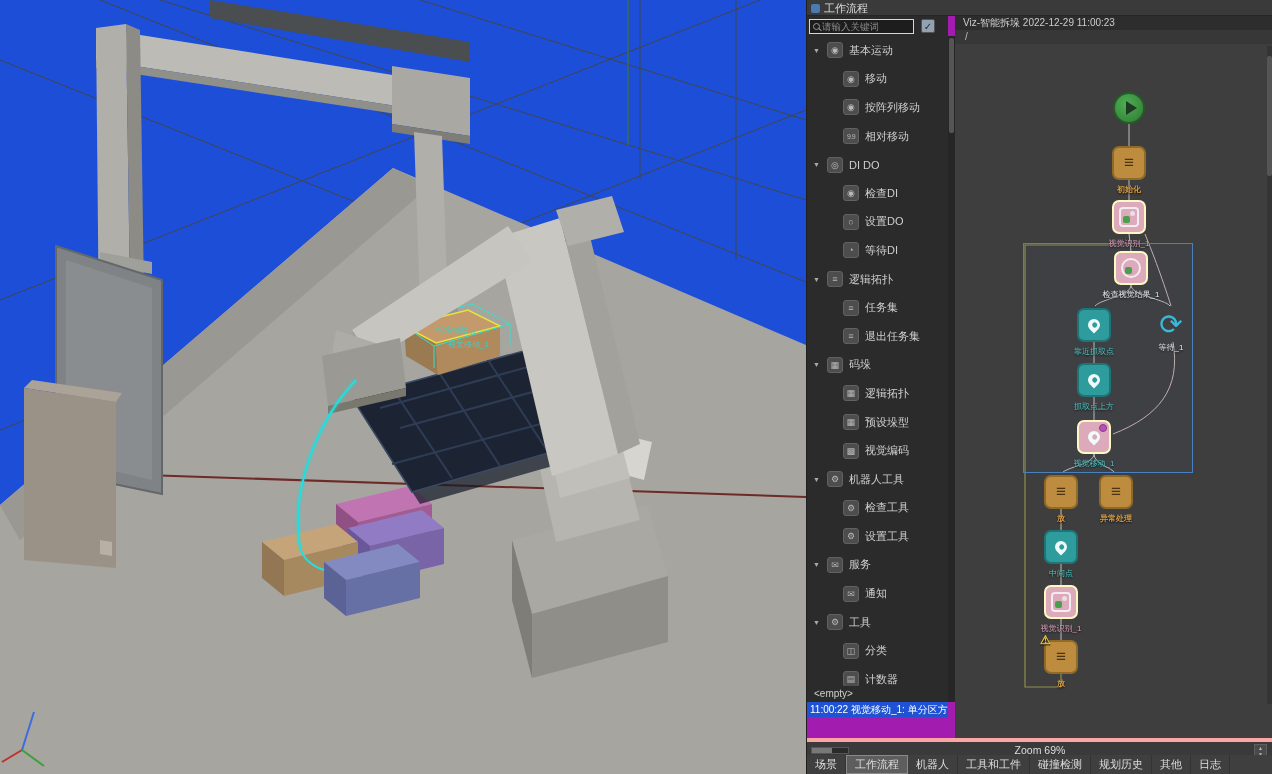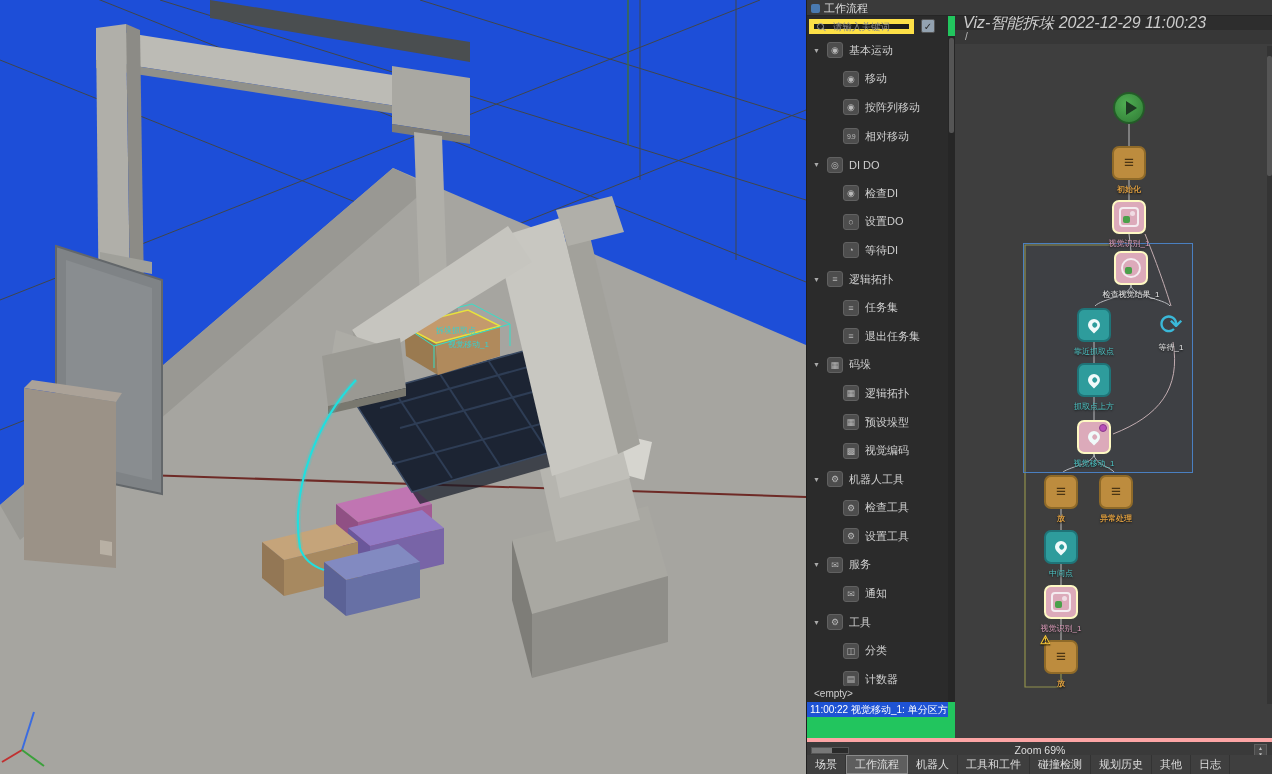--- a/index.html
+++ b/index.html
@@ -4,27 +4,27 @@
 <style>
   * { margin:0; padding:0; box-sizing:border-box; }
   html,body { background:#222; }
   body { font-family:"Liberation Sans", sans-serif; }
   .app { position:relative; width:1272px; height:774px; background:#333; overflow:hidden; }
 
   
   .viewport { position:absolute; left:0; top:0; width:806px; height:774px; background:#1d4ed8; }
 
   
-  .rpanel { position:absolute; left:806px; top:0; width:466px; height:774px; background:#22c55e; border-left:1px solid #1f1f1f; }
+  .rpanel { position:absolute; left:806px; top:0; width:466px; height:774px; background:#a21caf; border-left:1px solid #1f1f1f; }
   .ptitle { position:absolute; left:0; top:0; width:100%; height:16px; background:#3a3a3a; color:#ddd; font-size:11px; line-height:16px; padding-left:17px; border-bottom:1px solid #262626; }
   .ptitle-icon { position:absolute; left:4px; top:4px; width:9px; height:9px; background:#4a7ab0; border-radius:2px; }
 
   
   .library { position:absolute; left:0; top:16px; width:141px; height:686px; background:#2b2b2b; }
-  .search { position:absolute; left:2px; top:3px; width:105px; height:15px; border:5px solid #fde047; background:#1d1d1d; display:flex; align-items:center; padding:0 3px; gap:9px; }
+  .search { position:absolute; left:2px; top:3px; width:105px; height:15px; border:1px solid #fde047; background:#1d1d1d; display:flex; align-items:center; padding:0 3px; gap:2px; }
   .search input { background:transparent; border:0; outline:0; color:#bbb; font-size:9.5px; width:80px; font-family:inherit; }
   .search input::placeholder { color:#8a8a8a; }
   .mag { width:7px; height:7px; border:1px solid #999; border-radius:50%; position:relative; flex:none; }
   .mag::after { content:''; position:absolute; width:4px; height:1px; background:#999; transform:rotate(45deg); right:-3px; bottom:-1px; }
   .cbx { position:absolute; left:114px; top:3px; width:14px; height:14px; background:#93a2b0; border:1px solid #555; color:#2b2b2b; font-size:10px; line-height:13px; text-align:center; border-radius:2px; }
 
   .tree { position:absolute; left:0; top:20px; width:141px; height:650px; overflow:hidden; }
   .trow { height:28.6px; display:flex; align-items:center; color:#cfcfcf; font-size:11px; gap:6px; padding-left:6px; white-space:nowrap; }
   .trow.child { padding-left:36px; }
   .caret { font-size:7px; color:#aaa; width:8px; flex:none; }
@@ -33,21 +33,21 @@
   .tlabel { overflow:hidden; }
 
   .vscroll { position:absolute; left:141px; top:36px; width:7px; height:666px; background:#262626; }
   .vscroll .thumb { position:absolute; left:1px; top:2px; width:5px; height:95px; background:#555; border-radius:2px; }
 
   .empty-label { position:absolute; left:7px; top:672px; color:#cfcfcf; font-size:10px; }
   .logbar { position:absolute; left:0; top:702px; width:141px; height:15px; background:#1f53d4; color:#fff; font-size:10px; line-height:15px; padding:0 3px; white-space:nowrap; overflow:hidden; }
 
   
   .canvas { position:absolute; left:148px; top:16px; width:318px; height:722px; background:#3e3e3e; overflow:hidden; }
-  .chead { height:14px; background:#2d2d2d; color:#ccc; font-size:16px; line-height:14px; padding-left:8px; white-space:nowrap;font-style:italic; }
+  .chead { height:14px; background:#2d2d2d; color:#ccc; font-size:10px; line-height:14px; padding-left:8px; white-space:nowrap; }
   .cpath { height:14px; background:#373737; color:#bbb; font-size:10px; line-height:14px; padding-left:10px; }
   .graph { position:absolute; left:0; top:28px; width:318px; height:694px; }
   .edges { position:absolute; left:0; top:0; }
   .selrect { position:absolute; left:68px; top:199px; width:170px; height:230px; border:1px solid #4a7fc0; background:rgba(74,127,192,0.05); }
 
   .node { position:absolute; width:34px; height:34px; border-radius:7px; display:flex; align-items:center; justify-content:center; }
   .nlabel { position:absolute; top:36px; left:50%; transform:translateX(-50%); font-size:8px; white-space:nowrap; text-shadow:0 1px 2px rgba(0,0,0,.8); }
   .lc-orange { color:#d89a3e; } .lc-teal { color:#4cc4c4; } .lc-pink { color:#dc9cba; } .lc-white { color:#e9e9e9; }
 
   .t-start { width:32px; height:32px; border-radius:50%; background:radial-gradient(circle at 40% 35%, #4fae52, #2f7a35); border:2px solid #245c28; }

